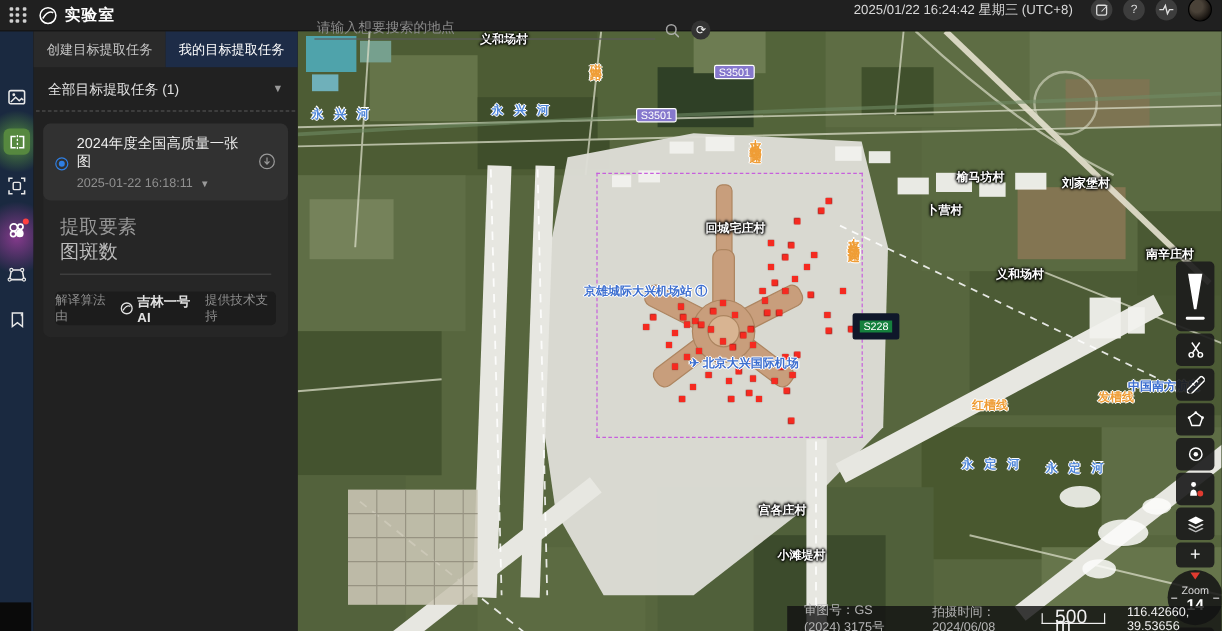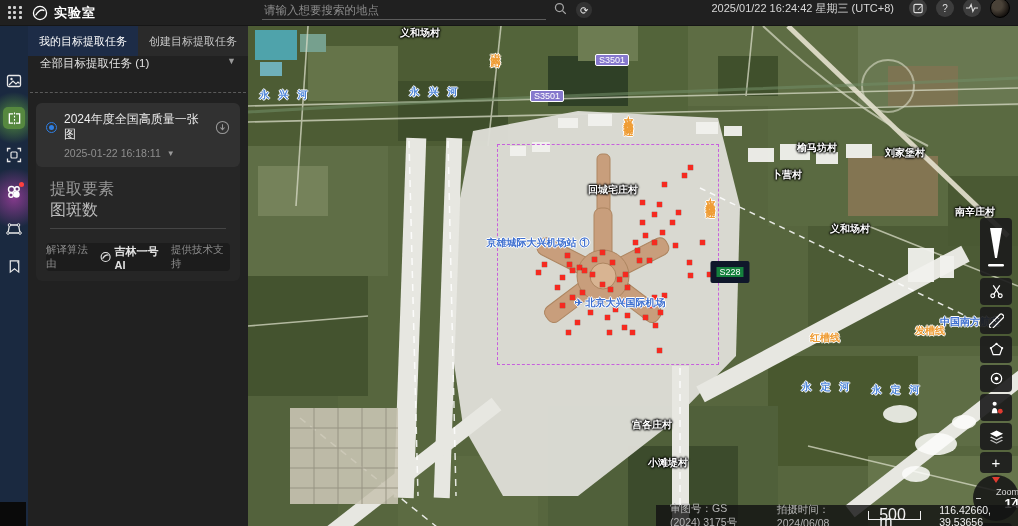--- a/index.html
+++ b/index.html
@@ -8,22 +8,22 @@
 
   
   .topbar { position:absolute; left:0; top:0; width:1018px; height:26px;
             background:#202020; display:flex; align-items:center; z-index:40;
             border-bottom:1px solid #161616; }
   .appgrid { width:14px; height:14px; margin:0 10px 0 8px;
              display:grid; grid-template-columns:repeat(3,1fr); gap:2px; }
   .appgrid span { width:3px; height:3px; background:#cfcfcf; border-radius:1px; }
   .logo-circ { width:16px; height:16px; margin-right:6px; }
   .brand { color:#fff; font-size:13px; font-weight:bold; letter-spacing:1px; }
-  .searchwrap { position:absolute; left:262px; top:2px; width:330px; height:18px;
-                display:flex; }
+  .searchwrap { position:absolute; left:262px; top:16px; width:330px; height:18px;
+                display:flex; align-items:center; }
   .searchwrap input { width:292px; background:transparent; border:none;
                       border-bottom:1px solid #5c5c5c; color:#ddd; font-size:11.5px;
                       padding:1px 2px 2px; outline:none; }
   .searchwrap input::placeholder { color:#8b8b8b; }
   .sicon { margin-left:8px; opacity:.85; }
   .refbtn { margin-left:10px; width:16px; height:16px; border-radius:50%;
             background:#333; color:#eee; font-size:10px; display:flex;
             align-items:center; justify-content:center; cursor:pointer; }
   .topright { position:absolute; right:8px; top:0; height:16px; display:flex;
               align-items:center; gap:9px; }
@@ -52,28 +52,28 @@
   .railbottom { position:absolute; left:0; bottom:0; width:26px; height:24px;
                 background:#0a0a0a; }
 
   
   .panel { position:absolute; left:28px; top:26px; width:220px; height:500px;
            background:#212121; z-index:30; color:#ccc; }
   .tabs { display:flex; height:30px; }
   .tab { flex:1; display:flex; align-items:center; justify-content:center;
          font-size:11px; color:#c7c7c7; background:#2a2a2a; cursor:pointer; }
   .tab.active { background:#1d2c47; color:#fff; }
-  .filterrow { height:36px; display:flex; align-items:flex-start;
+  .filterrow { height:36px; display:flex; align-items:center;
                padding:0 12px; font-size:11.5px; color:#e0e0e0; cursor:pointer; }
   .filterrow .caret { margin-left:auto; color:#999; font-size:9px; }
   .dashline { border-top:1px dashed #5a5a5a; margin:0 2px; }
   .taskgroup { margin:10px 8px 0; background:#262626; border-radius:6px;
                padding-bottom:10px; }
   .taskcard { background:#313131; border-radius:6px; padding:9px 10px 8px; }
-  .taskline { display:flex; align-items:center; gap:7px; }
+  .taskline { display:flex; align-items:flex-end; gap:7px; }
   .radio { width:11px; height:11px; border-radius:50%; border:1.5px solid #2f7fe3;
            margin-top:1px; position:relative; flex:none; cursor:pointer; }
   .radio::after { content:""; position:absolute; inset:2px; border-radius:50%;
                   background:#2f7fe3; }
   .tasktitle { font-size:12px; color:#ececec; line-height:1.25; }
   .dlicon { margin-left:auto; flex:none; cursor:pointer; opacity:.75; }
   .taskdate { margin:5px 0 0 18px; font-size:10.5px; color:#8f8f8f;
               display:flex; align-items:center; gap:6px; }
   .taskdate .caret { font-size:8px; color:#9a9a9a; cursor:pointer; }
   .ttable { padding:12px 14px 0; }
@@ -118,21 +118,21 @@
            flex-direction:column; gap:2px; z-index:20; }
   .toolbtn { width:32px; height:27px; background:rgba(28,28,28,.92);
              border-radius:4px; display:flex; align-items:center;
              justify-content:center; color:#fff; cursor:pointer; }
   .toolbtn.tall { height:58px; flex-direction:column; gap:5px; }
   .zplus,.zminus { width:32px; height:21px; background:rgba(28,28,28,.92);
              border-radius:4px; color:#fff; font-size:15px; display:flex;
              align-items:center; justify-content:center; cursor:pointer; }
   .zoomdial { width:46px; height:46px; margin-left:-7px; border-radius:50%;
               background:rgba(22,22,22,.88); position:relative; color:#fff;
-              display:flex; flex-direction:column; align-items:flex-end;
+              display:flex; flex-direction:column; align-items:center;
               justify-content:center; cursor:pointer; }
   .zoomdial .ptr { position:absolute; top:2px; left:50%; transform:translateX(-50%);
               width:0; height:0; border-left:4px solid transparent;
               border-right:4px solid transparent; border-top:6px solid #e03b30; }
   .zoomdial .zl { font-size:9px; color:#d8d8d8; }
   .zoomdial .zn { font-size:13px; font-weight:bold; line-height:1; }
   .zoomdial::before,.zoomdial::after { content:""; position:absolute; top:50%;
               width:5px; height:1px; background:#cfcfcf; }
   .zoomdial::before { left:3px; } .zoomdial::after { right:3px; }
 
@@ -242,22 +242,22 @@
           <path d="M3.5 2 H12.5 V14 L8 10.5 L3.5 14 Z" fill="none" stroke="#e8e8e8" stroke-width="1.3"></path>
           <path d="M11 1.5 l.5 1.2 1.3.1 -1 .9 .3 1.3 -1.1-.7" fill="#e8e8e8"></path>
         </svg>
     </div>
   </div>
   <div class="railbottom"></div>
 </div>
 
 <div class="panel">
   <div class="tabs">
+    <div class="tab">创建目标提取任务</div>
     <div class="tab active">我的目标提取任务</div>
-    <div class="tab">创建目标提取任务</div>
   </div>
   <div class="filterrow">
     <span>全部目标提取任务 (1)</span>
     <span class="caret">▼</span>
   </div>
   <div class="dashline"></div>
 
   <div class="taskgroup">
     <div class="taskcard">
       <div class="taskline">

